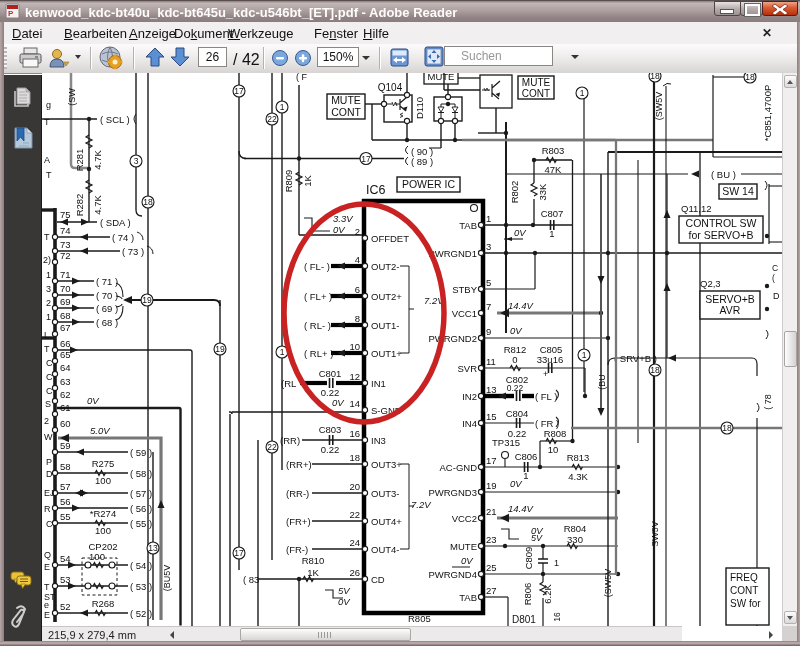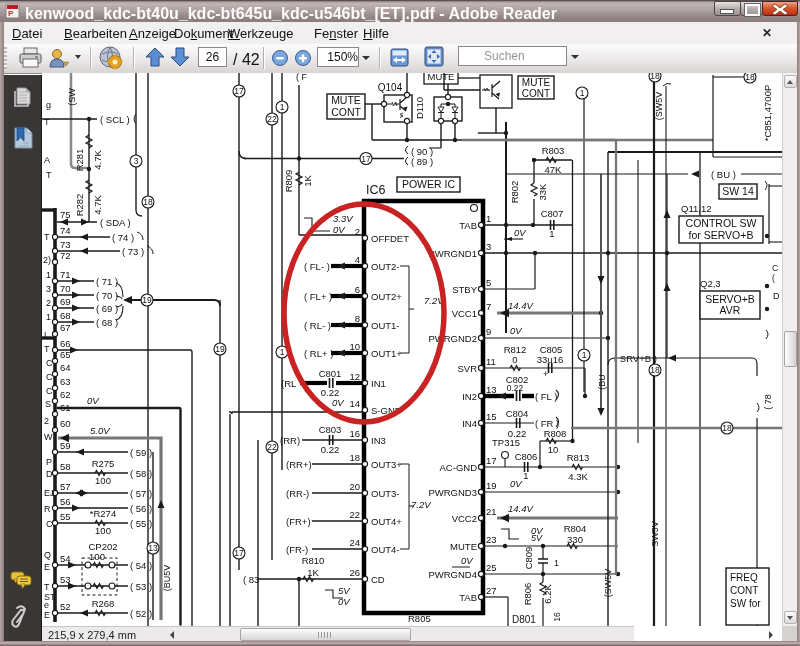--- a/index.html
+++ b/index.html
@@ -3,30 +3,30 @@
 <meta charset="utf-8">
 <style>
   html,body{margin:0;padding:0;}
   body{width:800px;height:646px;position:relative;overflow:hidden;
        font-family:"Liberation Sans",sans-serif;background:#fff;}
   .abs{position:absolute;}
   
   #titlebar{left:0;top:0;width:800px;height:22px;
     background:linear-gradient(#8a7d7d 0%,#c2b6b6 10%,#ab9e9e 45%,#928484 75%,#8a7c7c 100%);
     border-top:1px solid #5a4f4f;}
-  #titletxt{left:25px;top:5px;font-size:16px;color:#fdfbfb;letter-spacing:0px;}
+  #titletxt{left:25px;top:5px;font-size:13px;color:#fdfbfb;letter-spacing:0px;}
   #menubar{left:1px;top:22px;width:798px;height:22px;background:#f1efef;border-bottom:1px solid #d8d4d4;}
   .menu{position:absolute;top:26px;font-size:13px;color:#111;white-space:nowrap;text-align:center;}
   .menu u{text-decoration:underline;}
   #toolbar{left:1px;top:44px;width:798px;height:29px;
     background:linear-gradient(#fdfcfc,#e9e6e6 60%,#d8d4d4);
     border-bottom:1px solid #8f8b8b;}
   .sep{position:absolute;top:47px;height:22px;width:1px;background:#b5b1b1;border-right:1px solid #fff;}
   #sidebar{left:4px;top:75px;width:38px;height:566px;background:#393636;border-right:1px solid #1a1818;box-sizing:border-box;}
-  #statusbar{left:42px;top:626px;width:592px;height:15px;background:#eceaea;border-top:1px solid #c9c5c5;}
+  #statusbar{left:42px;top:626px;width:640px;height:15px;background:#eceaea;border-top:1px solid #c9c5c5;}
   #vscroll{left:782px;top:73px;width:15px;height:553px;background:#f0eeee;border-left:1px solid #d0cccc;}
   #corner{left:782px;top:626px;width:15px;height:15px;background:#d5d1d1;}
   
   #bleft{left:0;top:22px;width:4px;height:624px;background:linear-gradient(90deg,#b7a7a7,#8d7d7d);}
   #bright{left:797px;top:22px;width:3px;height:624px;background:linear-gradient(90deg,#8d7d7d,#b7a7a7);}
   #bbot{left:0;top:641px;width:800px;height:5px;background:linear-gradient(#8d7d7d,#c4b4b4 40%,#6d5d5d);}
   #docarea{left:42px;top:73px;width:740px;height:553px;background:#fff;overflow:hidden;}
 </style>
 </head>
 <body>
@@ -103,38 +103,38 @@
 
   <svg class="abs" style="left:271px;top:49px" width="18" height="18">
     <circle cx="9" cy="9" r="7.5" fill="#7aa8dc" stroke="#3a5a90"></circle>
       <rect x="5" y="8" width="8" height="2.4" rx="1" fill="#fff"></rect>
   </svg>
   <svg class="abs" style="left:294px;top:49px" width="18" height="18">
     <circle cx="9" cy="9" r="7.5" fill="#7aa8dc" stroke="#3a5a90"></circle>
       <rect x="5" y="8" width="8" height="2.4" rx="1" fill="#fff"></rect>
       <rect x="7.8" y="5.2" width="2.4" height="8" rx="1" fill="#fff"></rect>
   </svg>
-  <div class="abs" style="left:317px;top:47px;width:42px;height:20px;background:#fff;border:1px solid #8a8686;box-sizing:border-box;font-size:12px;color:#111;text-align:right;line-height:19px;">150%</div>
+  <div class="abs" style="left:317px;top:47px;width:42px;height:20px;background:#fff;border:1px solid #8a8686;box-sizing:border-box;font-size:12px;color:#111;text-align:center;line-height:19px;">150%</div>
   <div class="abs" style="left:362px;top:56px;width:0;height:0;border-left:4px solid transparent;border-right:4px solid transparent;border-top:4.5px solid #333;"></div>
   <div class="sep" style="left:379px"></div>
 
   <svg class="abs" style="left:390px;top:47px" width="20" height="21">
     <rect x="1" y="2" width="17" height="17" rx="2" fill="#6b98d4" stroke="#2a4a80"></rect>
     <rect x="2.5" y="3.5" width="14" height="5" fill="#dfe9f7"></rect>
     <path d="M3 13 L7 10 L7 16 Z M16 13 L12 10 L12 16 Z" fill="#fff"></path>
       <rect x="6" y="12" width="7" height="2" fill="#fff"></rect>
   </svg>
 
   <svg class="abs" style="left:424px;top:46px" width="21" height="22">
     <rect x="1" y="1" width="18" height="19" rx="2" fill="#6b98d4" stroke="#2a4a80"></rect>
     <rect x="3" y="3" width="14" height="15" fill="#dfe9f7" stroke="#4a6aa0" stroke-width="0.6"></rect>
     <path d="M10 4 l2.5 3 h-5 Z M10 17 l-2.5 -3 h5 Z M4 10.5 l3 -2.5 v5 Z M16 10.5 l-3 -2.5 v5 Z" fill="#3a6ab0"></path>
   </svg>
 
-  <div class="abs" style="left:458px;top:46px;width:109px;height:20px;background:#fff;border:1px solid #8a8686;box-sizing:border-box;font-size:12px;color:#9a9696;padding-left:25px;line-height:18px;">Suchen</div>
+  <div class="abs" style="left:444px;top:46px;width:109px;height:20px;background:#fff;border:1px solid #8a8686;box-sizing:border-box;font-size:12px;color:#9a9696;padding-left:16px;line-height:18px;">Suchen</div>
   <div class="abs" style="left:571px;top:55px;width:0;height:0;border-left:4px solid transparent;border-right:4px solid transparent;border-top:4.5px solid #333;"></div>
 </div>
 <div class="abs" id="sidebar"></div>
 <div class="abs" id="sideicons">
 
   <svg class="abs" style="left:13px;top:87px" width="20" height="24">
     <path d="M4 1 h9 l4 4 v12 h-13 z" fill="#dcdada" stroke="#9a9898"></path>
     <path d="M13 1 l4 4 h-4 z" fill="#b8b6b6" stroke="#9a9898" stroke-width="0.7"></path>
     <path d="M2 4 v15 h13 v-2" fill="none" stroke="#c8c6c6" stroke-width="1.6"></path>
     <path d="M6 5 h6 M6 8 h8 M6 11 h8 M6 14 h8" stroke="#aaa" stroke-width="0.9"></path>

